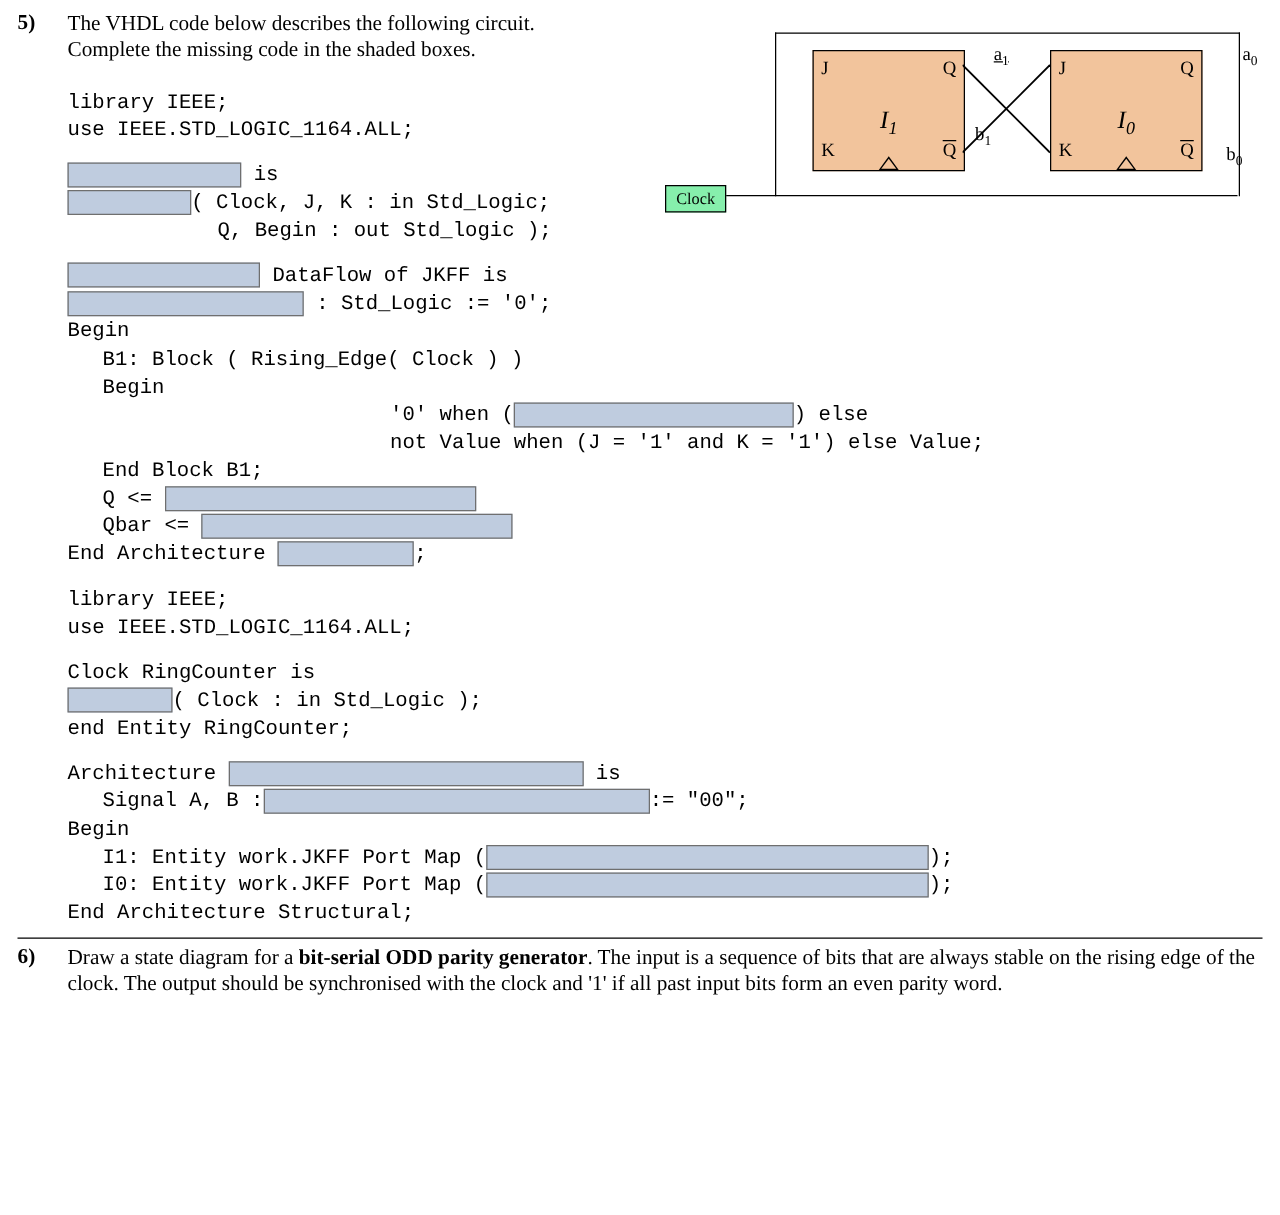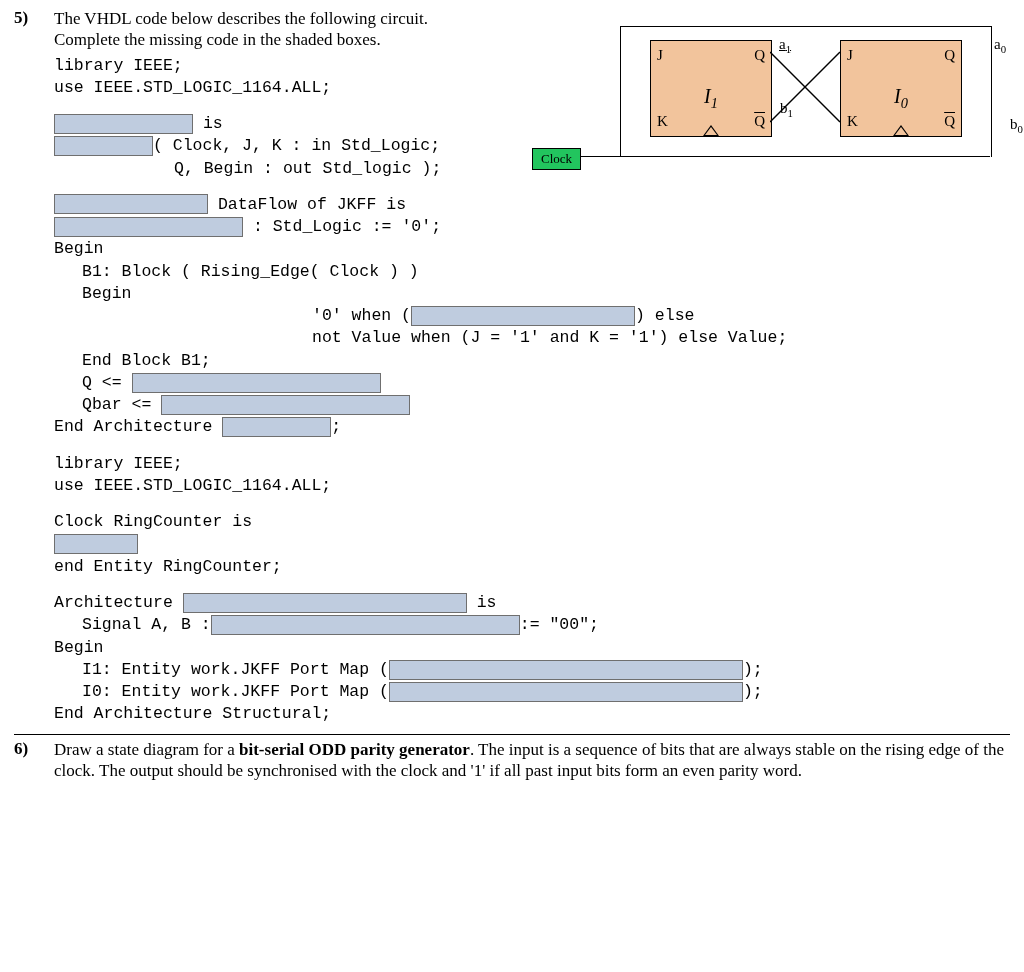--- a/index.html
+++ b/index.html
@@ -95,21 +95,21 @@
     border:1.5px solid #000;
     background: transparent;
   }
   .label { position:absolute; font-size:15px; font-family:"Times New Roman",serif; }
   .clock-box {
     position:absolute;
     border:1px solid #000;
     padding:2px 8px;
     font-size:13px;
     font-family:"Times New Roman",serif;
-    background:#22c55e;
+    background:#86efac;
   }
   .over { text-decoration: overline; }
   sub { font-size: 0.72em; }
 </style>
 </head>
 <body>
 
 <div class="page">
 
   <div class="circuit-wrap">
@@ -134,35 +134,35 @@
       <span class="lbl Qb"><span class="over">Q</span></span>
       <span class="lbl ctr"><span>I</span><sub>0</sub></span>
       <span class="tri"></span>
     </div>
 
     <svg style="position:absolute;left:190px;top:24px;width:70px;height:90px">
       <line x1="0" y1="8" x2="70" y2="78" stroke="#000" stroke-width="1.5"></line>
       <line x1="0" y1="78" x2="70" y2="8" stroke="#000" stroke-width="1.5"></line>
     </svg>
 
-    <span class="label" style="left:199px; top:16px;text-decoration:underline;"><span>a</span><sub>1</sub></span>
+    <span class="label" style="left:215px; top:16px;text-decoration:underline;"><span>a</span><sub>1</sub></span>
     <span class="label" style="left:200px; top:80px;"><span>b</span><sub>1</sub></span>
     <span class="label" style="left:414px; top:16px;"><span>a</span><sub>0</sub></span>
-    <span class="label" style="left:430px; top:96px;"><span>b</span><sub>0</sub></span>
+    <span class="label" style="left:401px; top:96px;"><span>b</span><sub>0</sub></span>
 
     <span class="clock-box" style="left:-48px; top:128px;">Clock</span>
   </div>
 
   <div class="qrow">
     <div class="qnum">5)</div>
     <div class="qbody">
       <div class="prose">The VHDL code below describes the following circuit.</div>
       <div class="prose">Complete the missing code in the shaded boxes.</div>
 
-      <div class="code" style="margin-top:4px;">
+      <div class="code" style="margin-top:20px;">
         <div>library IEEE;</div>
         <div>use IEEE.STD_LOGIC_1164.ALL;</div>
         <div style="height:14px"></div>
         <div><span class="blank" style="width:135px"></span><span> is</span></div>
         <div><span class="blank" style="width:95px"></span><span>( Clock, J, K : in Std_Logic;</span></div>
         <div class="indent4">Q, Begin : out Std_logic );</div>
         <div style="height:14px"></div>
         <div><span class="blank" style="width:150px"></span><span> DataFlow of JKFF is</span></div>
         <div><span class="blank" style="width:185px"></span><span> : Std_Logic := '0';</span></div>
         <div>Begin</div>
@@ -172,21 +172,21 @@
         <div style="padding-left:258px">not Value when  (J = '1' and K = '1') else Value;</div>
         <div class="indent1">End Block B1;</div>
         <div class="indent1"><span>Q    &lt;= </span><span class="blank" style="width:245px"></span></div>
         <div class="indent1"><span>Qbar &lt;= </span><span class="blank" style="width:245px"></span></div>
         <div><span>End Architecture </span><span class="blank" style="width:105px"></span><span>;</span></div>
         <div style="height:14px"></div>
         <div>library IEEE;</div>
         <div>use IEEE.STD_LOGIC_1164.ALL;</div>
         <div style="height:14px"></div>
         <div>Clock RingCounter is</div>
-        <div><span class="blank" style="width:80px"></span></div>
+        <div><span class="blank" style="width:80px"></span><span>( Clock : in Std_Logic );</span></div>
         <div>end Entity RingCounter;</div>
         <div style="height:14px"></div>
         <div><span>Architecture </span><span class="blank" style="width:280px"></span><span> is</span></div>
         <div class="indent1"><span>Signal A, B :</span><span class="blank" style="width:305px"></span><span>:= "00";</span></div>
         <div>Begin</div>
         <div class="indent1"><span>I1: Entity work.JKFF Port Map  (</span><span class="blank" style="width:350px"></span><span>);</span></div>
         <div class="indent1"><span>I0: Entity work.JKFF Port Map  (</span><span class="blank" style="width:350px"></span><span>);</span></div>
         <div>End Architecture Structural;</div>
       </div>
     </div>

